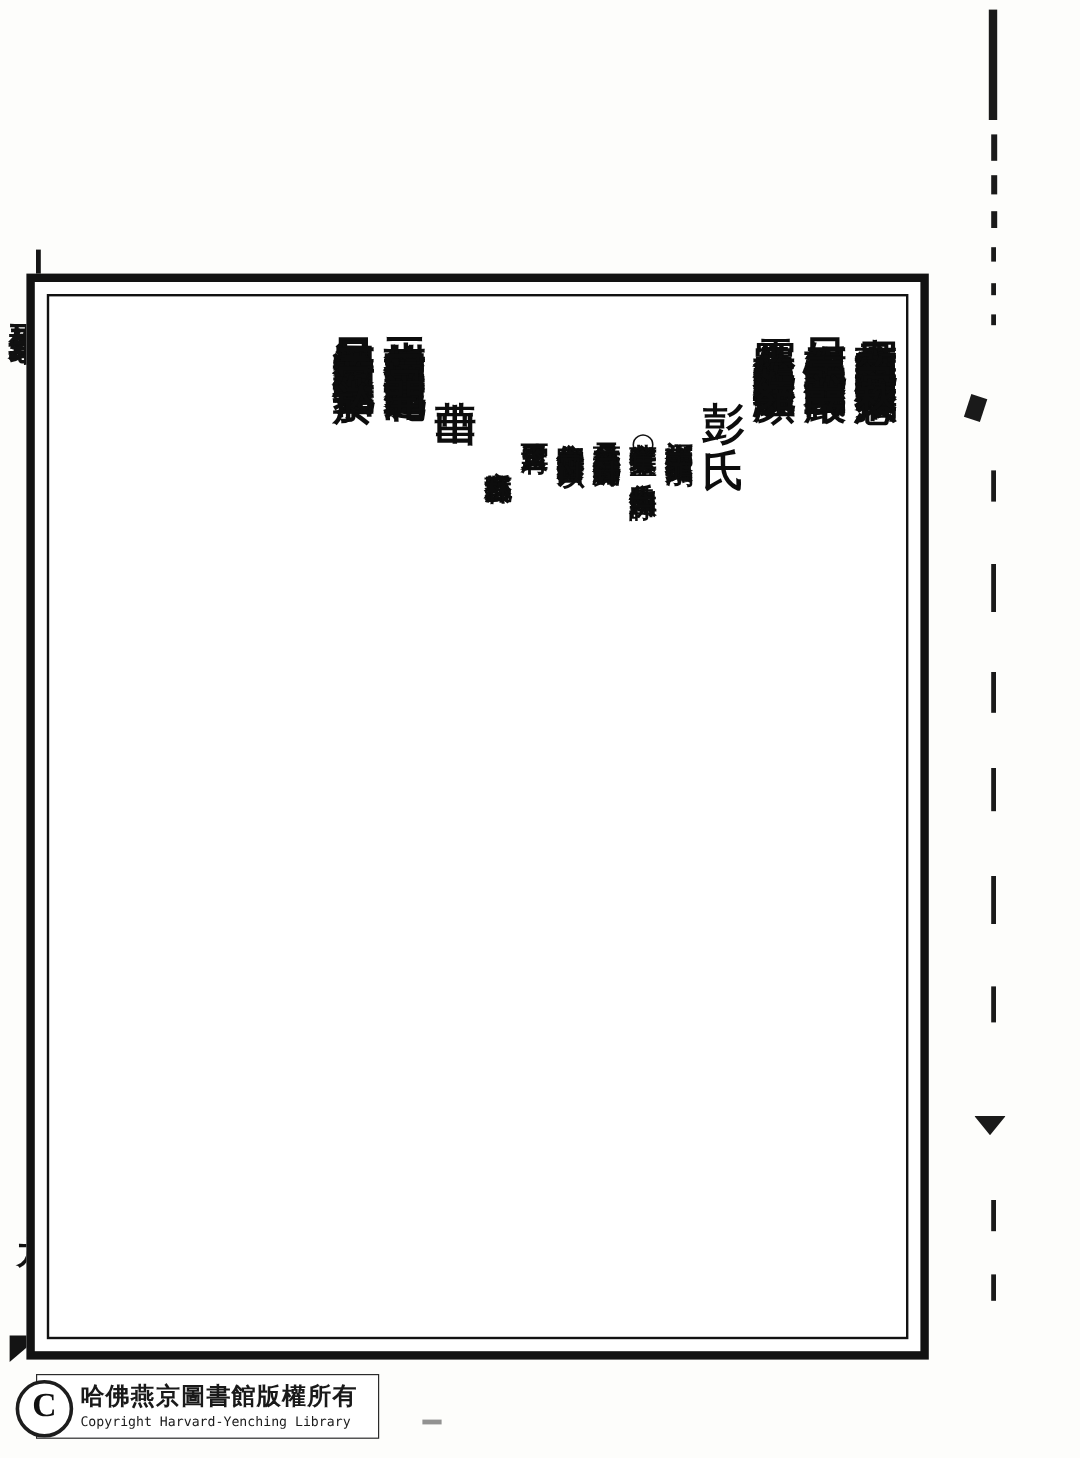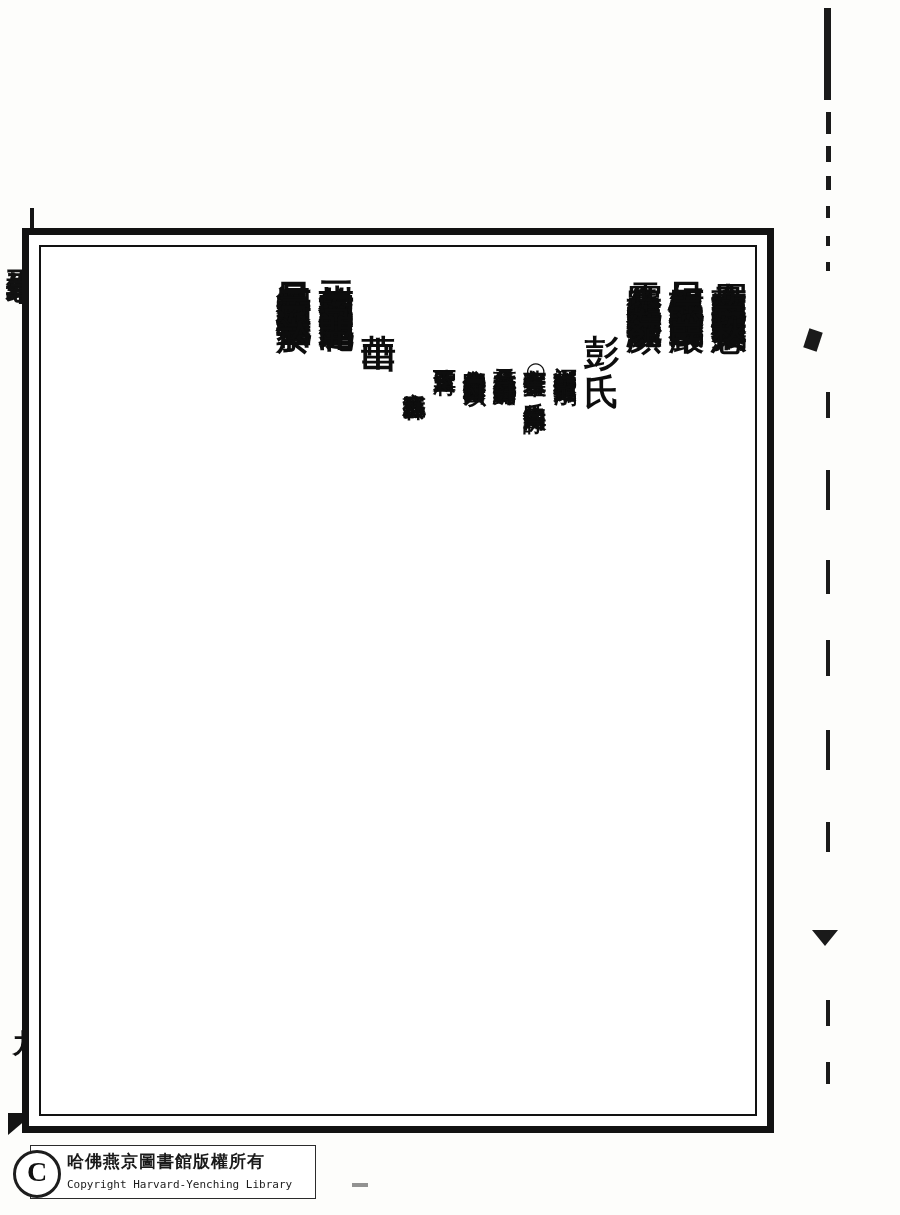--- a/index.html
+++ b/index.html
@@ -174,21 +174,21 @@
     font-weight: 700;
     text-align: center;
     line-height: 38px;
     color: #111;
   }
   .stamp .cjk {
     position: absolute;
     left: 36px;
     top: 4px;
     font-family: "DejaVu Serif", serif;
-    font-size: 17px;
+    font-size: 20px;
     letter-spacing: 1px;
     color: #191919;
     font-weight: 700;
   }
   .stamp .eng {
     position: absolute;
     left: 36px;
     top: 32px;
     font-family: "DejaVu Sans Mono", monospace;
     font-size: 11px;

